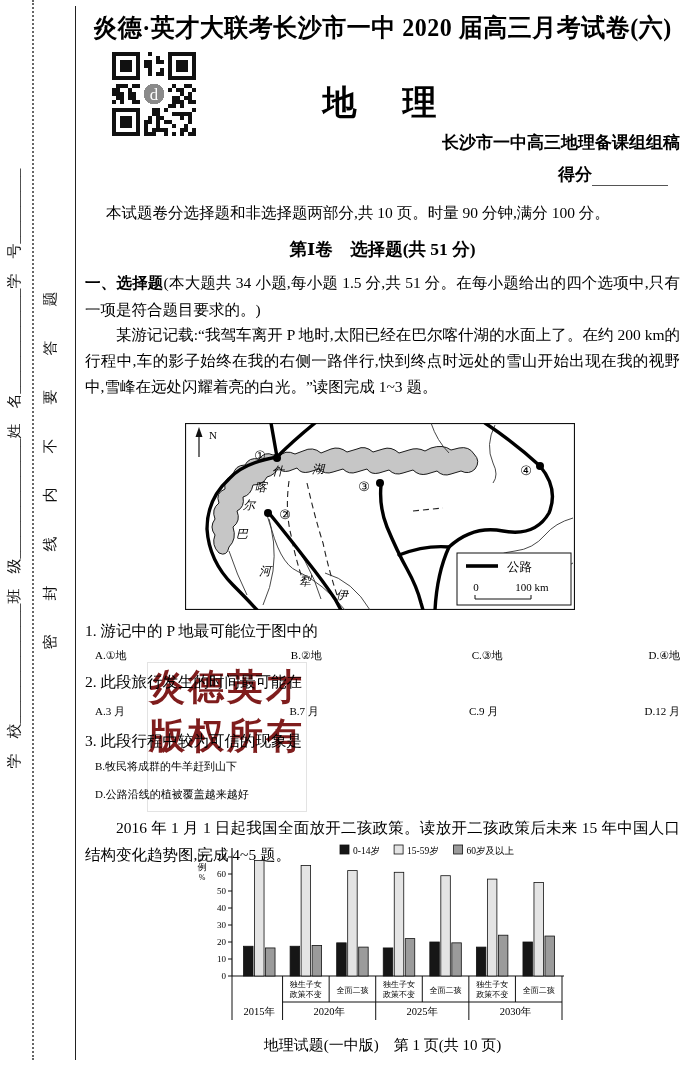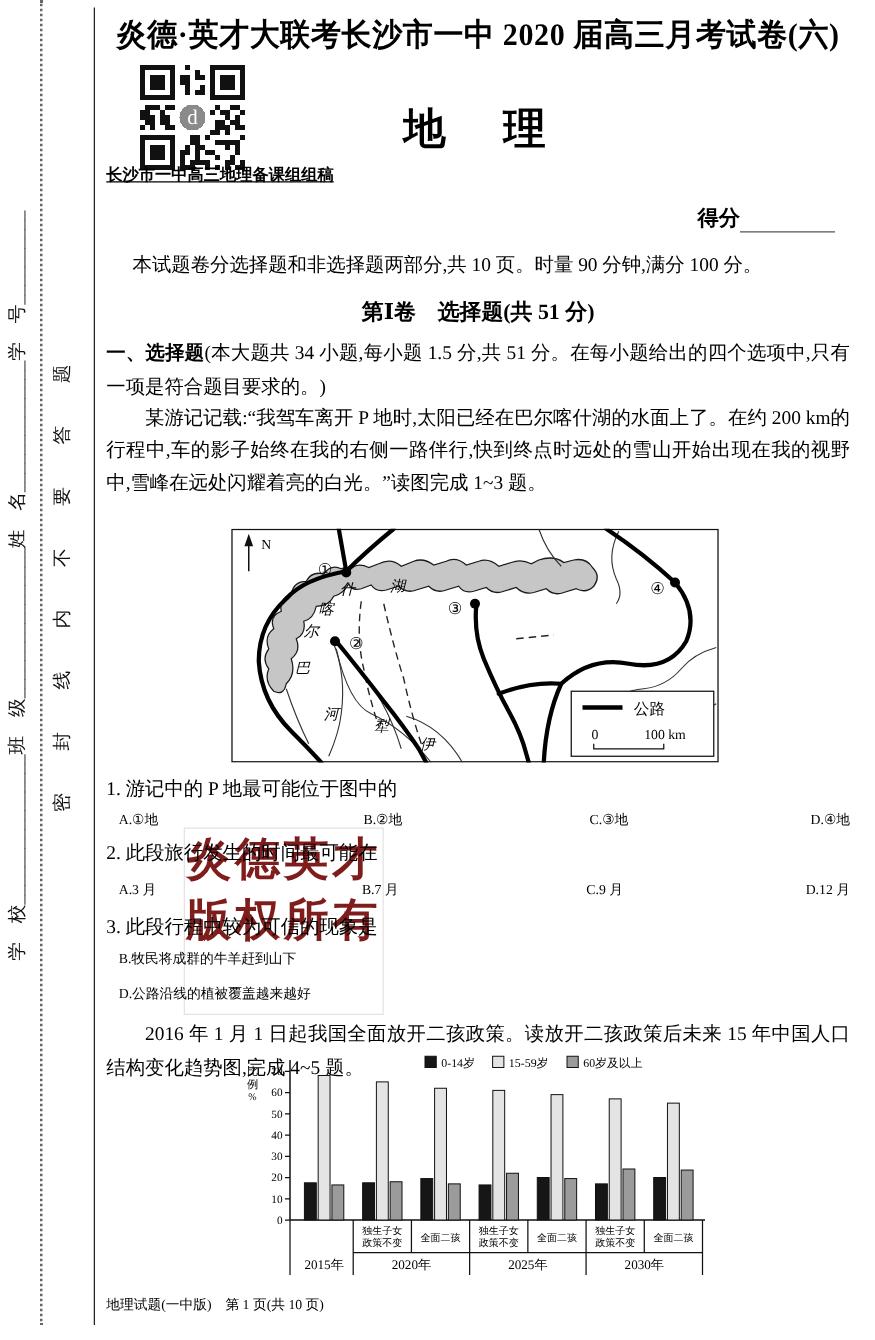--- a/index.html
+++ b/index.html
@@ -12,42 +12,42 @@
   .vstrip{white-space:nowrap;transform:rotate(-90deg);transform-origin:center center;
           font-size:15px;color:#111;}
   #margin-fields{width:760px;left:-366px;top:459px;text-align:center;}
   #seal-text{width:420px;left:-160px;top:444px;letter-spacing:34px;text-align:center;}
   
   #exam-title{left:85px;top:12px;width:595px;text-align:center;font-size:24px;
               font-weight:900;white-space:nowrap;transform:scaleY(1.04);letter-spacing:0.5px;}
   #qr-wrap{left:112px;top:52px;width:84px;height:84px;}
   #subject-title{left:85px;top:80px;width:595px;text-align:center;font-size:34px;
                  font-weight:bold;letter-spacing:6px;}
-  #compiler{left:85px;top:131px;width:595px;text-align:left;font-size:13px;font-weight:bold;text-decoration:underline;}
+  #compiler{left:85px;top:131px;width:595px;text-align:right;font-size:17px;font-weight:bold;}
   #score-box{left:558px;top:163px;width:130px;font-size:17px;font-weight:bold;}
   #score-blank{display:inline-block;width:76px;border-bottom:1.5px solid #555;height:18px;vertical-align:bottom;}
   
   .bodytext{left:85px;width:595px;font-size:15.5px;line-height:27px;text-align:justify;}
   #intro{top:199px;text-indent:21px;font-family:Liberation Serif, serif;}
   #sec1-title{left:85px;top:237px;width:595px;text-align:center;font-size:17.5px;font-weight:bold;}
   #instruction{top:269px;}
   #passage1{top:322px;line-height:26px;text-indent:2em;}
   #passage2{top:814px;text-indent:2em;}
   .qstem{left:85px;width:595px;font-size:15.5px;white-space:nowrap;}
   .optrow{left:85px;width:595px;font-size:11px;display:flex;padding-left:10px;box-sizing:border-box;justify-content:space-between;}
   .optrow.four span:nth-child(1){width:160px;} .optrow.four span:nth-child(2){width:145px;}
   .optrow.four span:nth-child(3){width:141px;}
   .optrow.two span:nth-child(1){width:300px;}
   
   #map-figure{left:185px;top:423px;}
   #chart-figure{left:192px;top:842px;}
   #watermark{left:147px;top:662px;width:158px;height:148px;border:1px solid #e3e3e3;
              z-index:0;text-align:center;font-size:36px;font-weight:bold;color:#7f1d1d;
              letter-spacing:3px;line-height:49px;overflow:hidden;}
-  #footer{left:85px;top:1036px;width:595px;font-size:11px;}
+  #footer{left:85px;top:1036px;width:595px;text-align:center;font-size:15px;}
   .layer{z-index:1;}
   svg text{font-family:"Liberation Serif","DejaVu Serif",serif;}
 </style>
 </head>
 <body>
 
 <div class="abs" id="watermark">
   <div>炎德英才</div>
   <div>版权所有</div>
 </div>

